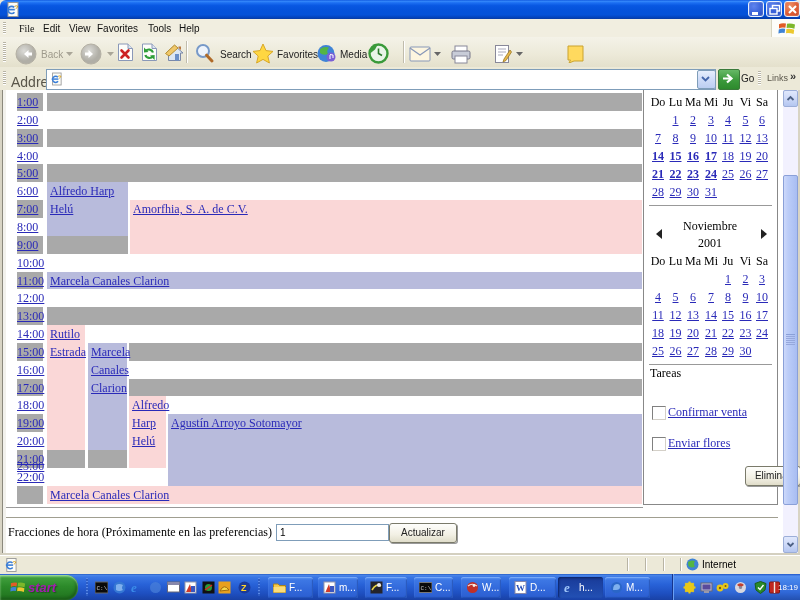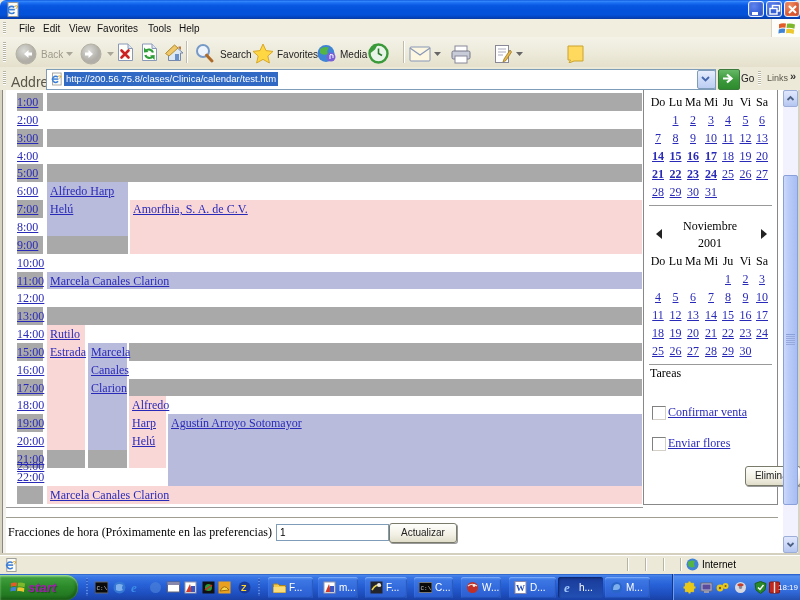--- a/index.html
+++ b/index.html
@@ -19,21 +19,21 @@
       </svg></div>
 <div class="abs" style="left:766px;top:1px;width:16px;height:16px;border-radius:3px;box-sizing:border-box;border:1px solid #e8f0fc;background:radial-gradient(circle at 35% 30%,#5f84ef 0%,#3a62d8 55%,#2348b8 100%);box-shadow:inset 0 0 2px rgba(255,255,255,.5);"><svg width="16" height="16" viewBox="0 0 16 16">
         <rect x="5.5" y="3.5" width="7" height="5.5" fill="none" stroke="#fff" stroke-width="1.4"></rect>
         <rect x="3" y="6.5" width="7" height="5.5" fill="#3a62d8" stroke="#fff" stroke-width="1.4"></rect>
       </svg></div>
 <div class="abs" style="left:784px;top:1px;width:16px;height:16px;border-radius:3px;box-sizing:border-box;border:1px solid #e8f0fc;background:radial-gradient(circle at 35% 30%,#f0946a 0%,#dd5a32 55%,#c24424 100%);box-shadow:inset 0 0 2px rgba(255,255,255,.5);"><svg width="16" height="16" viewBox="0 0 16 16">
         <path d="M4 4 L11 11 M11 4 L4 11" stroke="#fff" stroke-width="2"></path>
       </svg></div>
 <div class="abs" style="left:0;top:19px;width:800px;height:18px;background:#f1eee0;border-bottom:1px solid #d8d4c0;"></div>
 <div class="abs" style="left:3px;top:22px;width:3px;height:12px;background:repeating-linear-gradient(180deg,#b8b4a4 0,#b8b4a4 1px,#fff 1px,#fff 2px);"></div>
-<div class="abs" style="left:19px;top:23px;font-family:Liberation Sans, sans-serif;font-size:10px;color:#111;">File</div>
+<div class="abs" style="left:19px;top:23px;font-family:Liberation Serif, serif;font-size:10px;color:#111;">File</div>
 <div class="abs" style="left:43px;top:23px;font-family:'Liberation Sans',sans-serif;font-size:10px;color:#111;">Edit</div>
 <div class="abs" style="left:69px;top:23px;font-family:'Liberation Sans',sans-serif;font-size:10px;color:#111;">View</div>
 <div class="abs" style="left:97px;top:23px;font-family:'Liberation Sans',sans-serif;font-size:10px;color:#111;">Favorites</div>
 <div class="abs" style="left:148px;top:23px;font-family:'Liberation Sans',sans-serif;font-size:10px;color:#111;">Tools</div>
 <div class="abs" style="left:179px;top:23px;font-family:'Liberation Sans',sans-serif;font-size:10px;color:#111;">Help</div>
 <div class="abs" style="left:771px;top:19px;width:29px;height:18px;background:#fdfdfa;border-left:1px solid #d8d4c0;"></div>
 <svg class="abs" style="left:778px;top:21px;" width="18" height="15" viewBox="0 0 18 15">
       <path d="M1 3.2 Q4 1.8 8 2.6 L7.4 6.8 Q3.6 6 1 7.4 Z" fill="#e15c26"></path>
       <path d="M9 2.8 Q13 2 17 3.6 L16.4 7.8 Q12.6 6.4 8.6 7 Z" fill="#7db72a"></path>
       <path d="M0.8 8.4 Q3.6 7 7.2 7.8 L6.6 12 Q3.2 11.4 0.4 12.6 Z" fill="#3f83d6"></path>
@@ -134,21 +134,20 @@
 <div class="abs" style="left:0;top:67px;width:800px;height:23px;background:#ece9d8;border-bottom:1px solid #b4b0a0;"></div>
 <div class="abs" style="left:3px;top:71px;width:3px;height:14px;background:repeating-linear-gradient(180deg,#b8b4a4 0,#b8b4a4 1px,#fff 1px,#fff 2px);"></div>
 <div class="abs" style="left:11px;top:74px;font-family:'Liberation Sans',sans-serif;font-size:14px;color:#5a564a;">Address</div>
 <div class="abs" style="left:46px;top:69px;width:668px;height:19px;background:#fff;border:1px solid #7f9db9;"></div>
 <svg class="abs" style="left:50px;top:72px;" width="12" height="14" viewBox="0 0 14 15">
       <rect x="3" y="0.5" width="10" height="14" fill="#fdfdf8" stroke="#999"></rect>
       <path d="M9.2 5.4 A3.6 3.6 0 1 0 9.4 10.2" fill="none" stroke="#3a7ed8" stroke-width="1.7"></path>
       <line x1="2" y1="7.6" x2="9.8" y2="7.6" stroke="#3a7ed8" stroke-width="1.7"></line>
       <path d="M9.5 4.3 Q12 3.4 12.6 4.2 Q13.2 5.2 10.6 6.8" fill="none" stroke="#d8a018" stroke-width="1"></path>
     </svg>
-<div class="abs" style="left:64px;top:72px;height:14px;background:#316ac5;color:#fff;font-family:'Liberation Sans',sans-serif;font-size:9.5px;line-height:14px;padding:0 2px;">http://200.56.75.8/clases/Clinica/calendar/test.htm</div>
 <div class="abs" style="left:697px;top:70px;width:17px;height:17px;border:1px solid #7f9db9;border-radius:2px;background:linear-gradient(180deg,#e6eefc 0%,#cfdcf8 50%,#bccef2 100%);"><svg width="15" height="15" viewBox="0 0 15 15">
         <path d="M4 6 L7.5 9.5 L11 6" fill="none" stroke="#4466aa" stroke-width="1.8"></path>
       </svg></div>
 <div class="abs" style="left:718px;top:69px;width:20px;height:19px;border:1px solid #3a7a3a;border-radius:2px;background:linear-gradient(180deg,#66b866 0%,#3d9b3d 50%,#2d8a2d 100%);"><svg width="18" height="17" viewBox="0 0 18 17">
         <path d="M4 8.5 H11 M8 4.5 L12.5 8.5 L8 12.5" fill="none" stroke="#fff" stroke-width="2.2"></path>
       </svg></div>
 <div class="abs" style="left:741px;top:73px;font-family:'Liberation Sans',sans-serif;font-size:10px;color:#222;">Go</div>
 <div class="abs" style="left:758px;top:71px;width:3px;height:14px;background:repeating-linear-gradient(180deg,#b8b4a4 0,#b8b4a4 1px,#fff 1px,#fff 2px);"></div>
 <div class="abs" style="left:767px;top:73px;font-family:'Liberation Sans',sans-serif;font-size:9px;color:#5a564a;">Links</div>
 <div class="abs" style="left:790px;top:70px;font-family:'Liberation Sans',sans-serif;font-size:11px;font-weight:bold;color:#333;">»</div>

